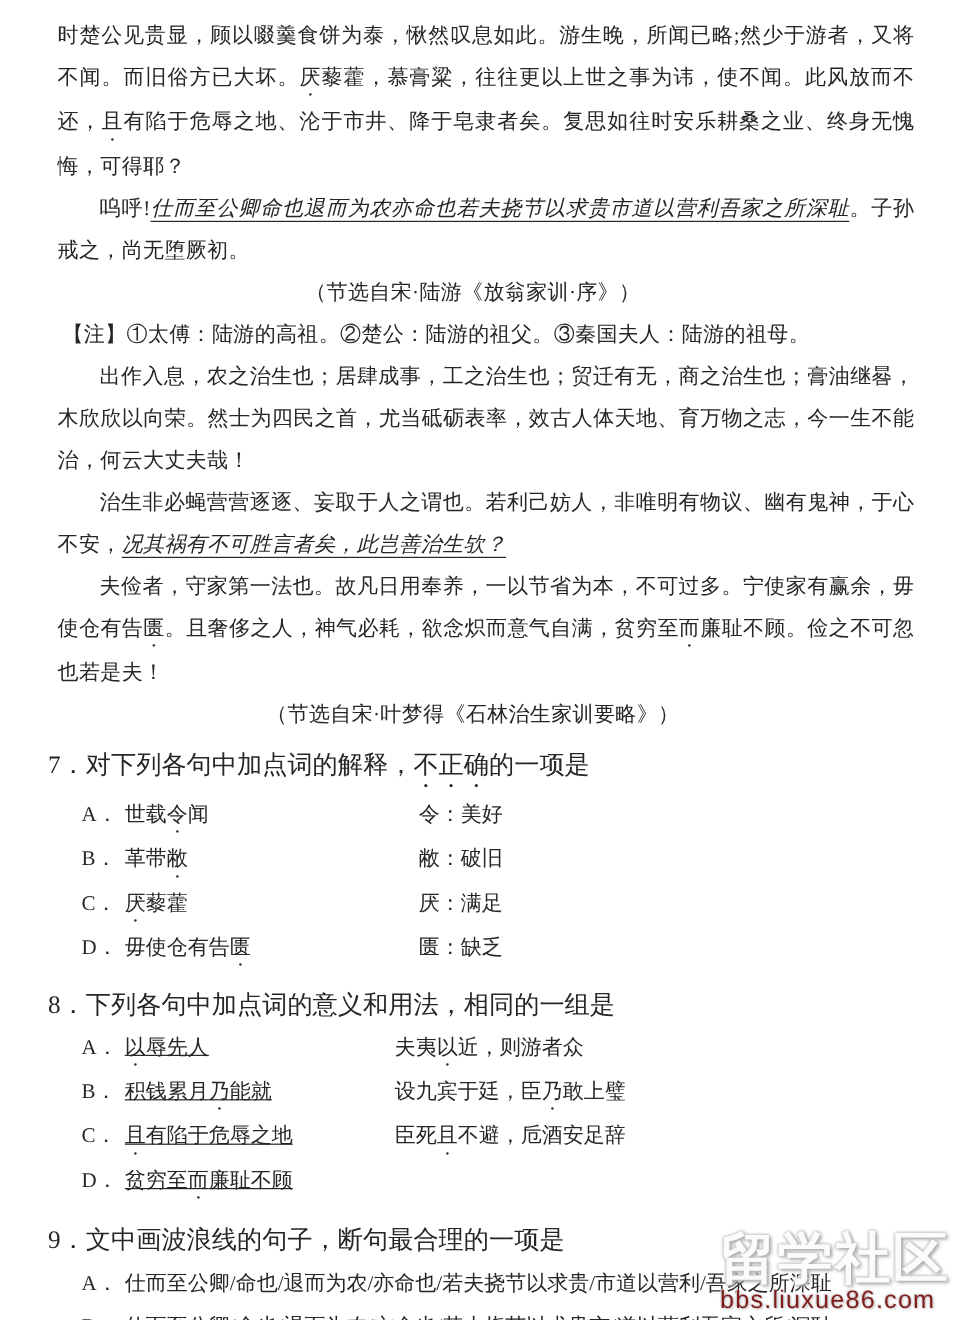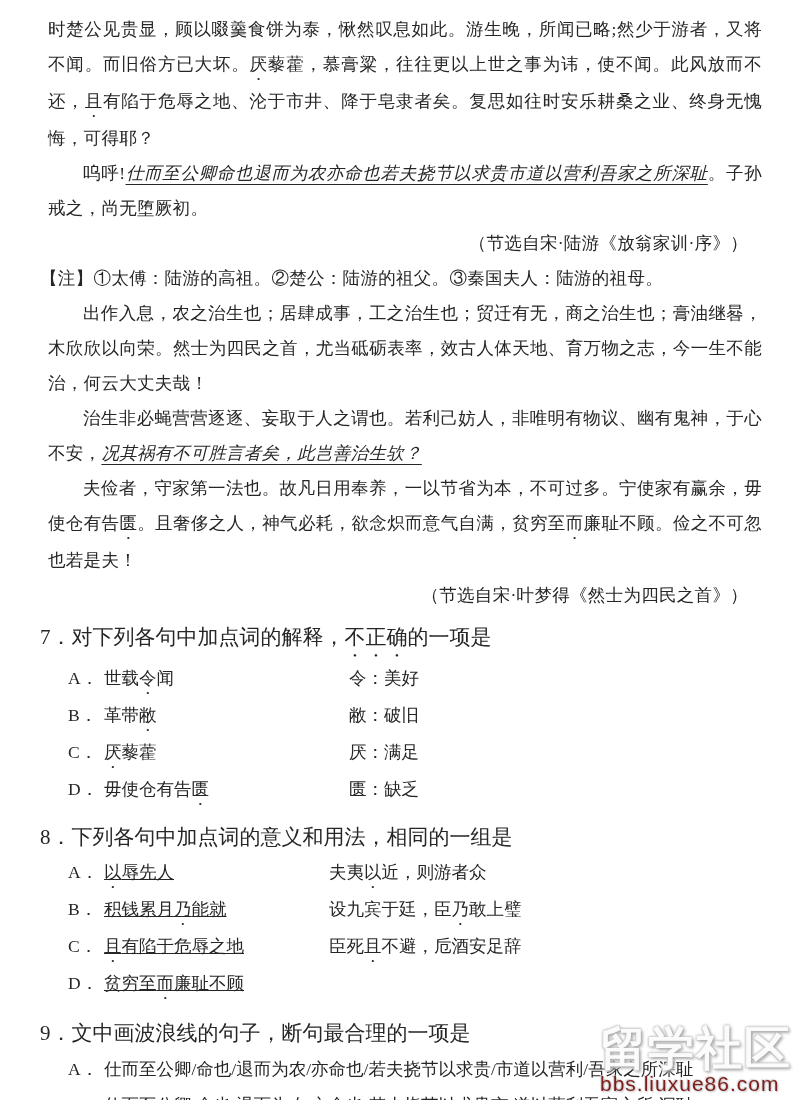--- a/index.html
+++ b/index.html
@@ -2,22 +2,22 @@
 <html><head>
 <meta charset="utf-8">
 <style>
   html,body{margin:0;padding:0;background:#ffffff;}
   .page{position:relative;width:796px;height:1100px;background:#ffffff;overflow:hidden;
         font-family:"Liberation Serif","DejaVu Serif",serif;color:#262626;}
   .content{padding:12px 34px 0 40px;}
   .para{margin:0;font-size:17.5px;line-height:35px;text-align:justify;letter-spacing:.3px;}
   .passage{margin-left:8px;}
   .indent{text-indent:2em;}
-  .source{text-align:right;padding-right:14px;}
-  .note{margin-left:0;}
+  .source{text-align:center;padding-right:14px;}
+  .note{margin-left:12px;}
   .u{text-decoration:underline;text-underline-offset:5px;text-decoration-thickness:1px;font-style:italic;}
   .d{-webkit-text-emphasis:filled dot #262626;text-emphasis:filled dot #262626;
      -webkit-text-emphasis-position:under;text-emphasis-position:under right;}
   .question{margin-top:6px;}
   .stem{margin:0;font-size:21px;line-height:36px;text-align:justify;}
   .opts{margin-left:28px;}
   .opt-row{display:flex;align-items:baseline;font-size:17.5px;line-height:34.5px;}
   .opt-label{width:36px;flex:none;}
   .q7 .opt-left{width:245px;flex:none;}
   .q8 .opt-left{width:225px;flex:none;text-decoration:underline;}
@@ -44,21 +44,21 @@
     <p class="para source">（节选自宋·陆游《放翁家训·序》）</p>
 
     <p class="para note">【注】①太傅：陆游的高祖。②楚公：陆游的祖父。③秦国夫人：陆游的祖母。</p>
 
     <p class="para passage indent">出作入息，农之治生也；居肆成事，工之治生也；贸迁有无，商之治生也；膏油继晷，木欣欣以向荣。然士为四民之首，尤当砥砺表率，效古人体天地、育万物之志，今一生不能治，何云大丈夫哉！</p>
 
     <p class="para passage indent"><span>治生非必蝇营营逐逐、妄取于人之谓也。若利己妨人，非唯明有物议、幽有鬼神，于心不安，</span><span class="u">况其祸有不可胜言者矣，此岂善治生欤？</span></p>
 
     <p class="para passage indent"><span>夫俭者，守家第一法也。故凡日用奉养，一以节省为本，不可过多。宁使家有赢余，毋使仓有告</span><span class="d">匮</span><span>。且奢侈之人，神气必耗，欲念炽而意气自满，贫穷至</span><span class="d">而</span><span>廉耻不顾。俭之不可忽也若是夫！</span></p>
 
-    <p class="para source">（节选自宋·叶梦得《然士为四民之首》）</p>
+    <p class="para source">（节选自宋·叶梦得《石林治生家训要略》）</p>
 
     <div class="question q7">
       <p class="stem"><span>7．对下列各句中加点词的解释，</span><span class="d">不正确</span><span>的一项是</span></p>
       <div class="opts">
         <div class="opt-row">
           <span class="opt-label">A．</span>
           <span class="opt-left"><span>世载</span><span class="d">令</span><span>闻</span></span>
           <span class="opt-right">令：美好</span>
         </div>
         <div class="opt-row">

